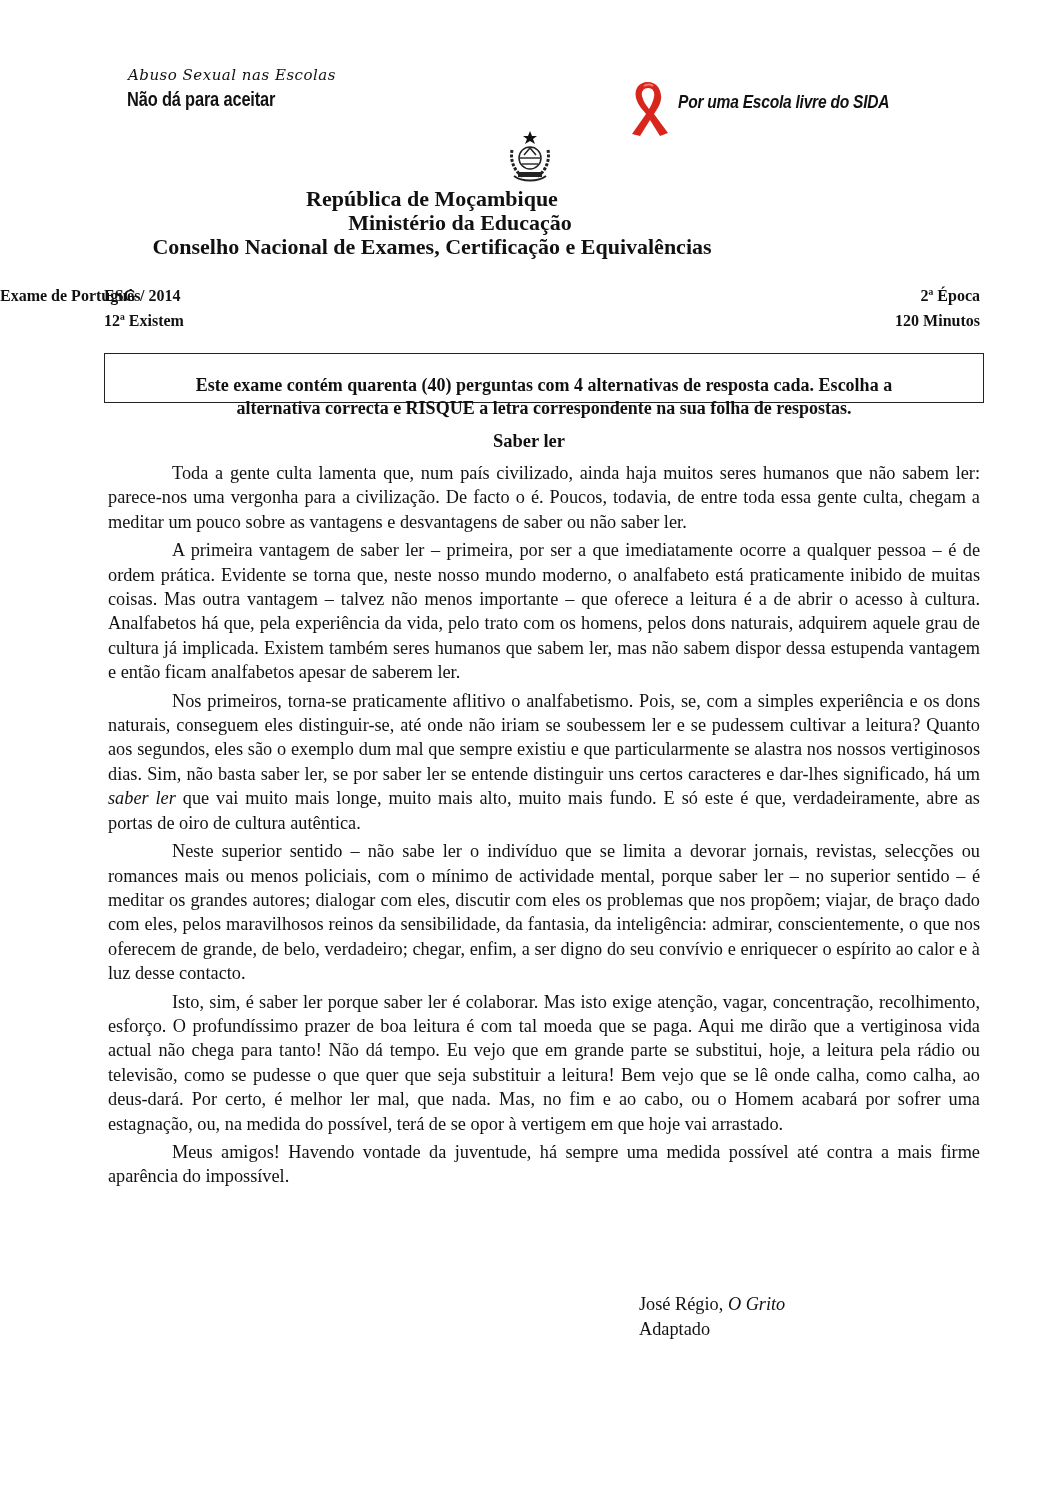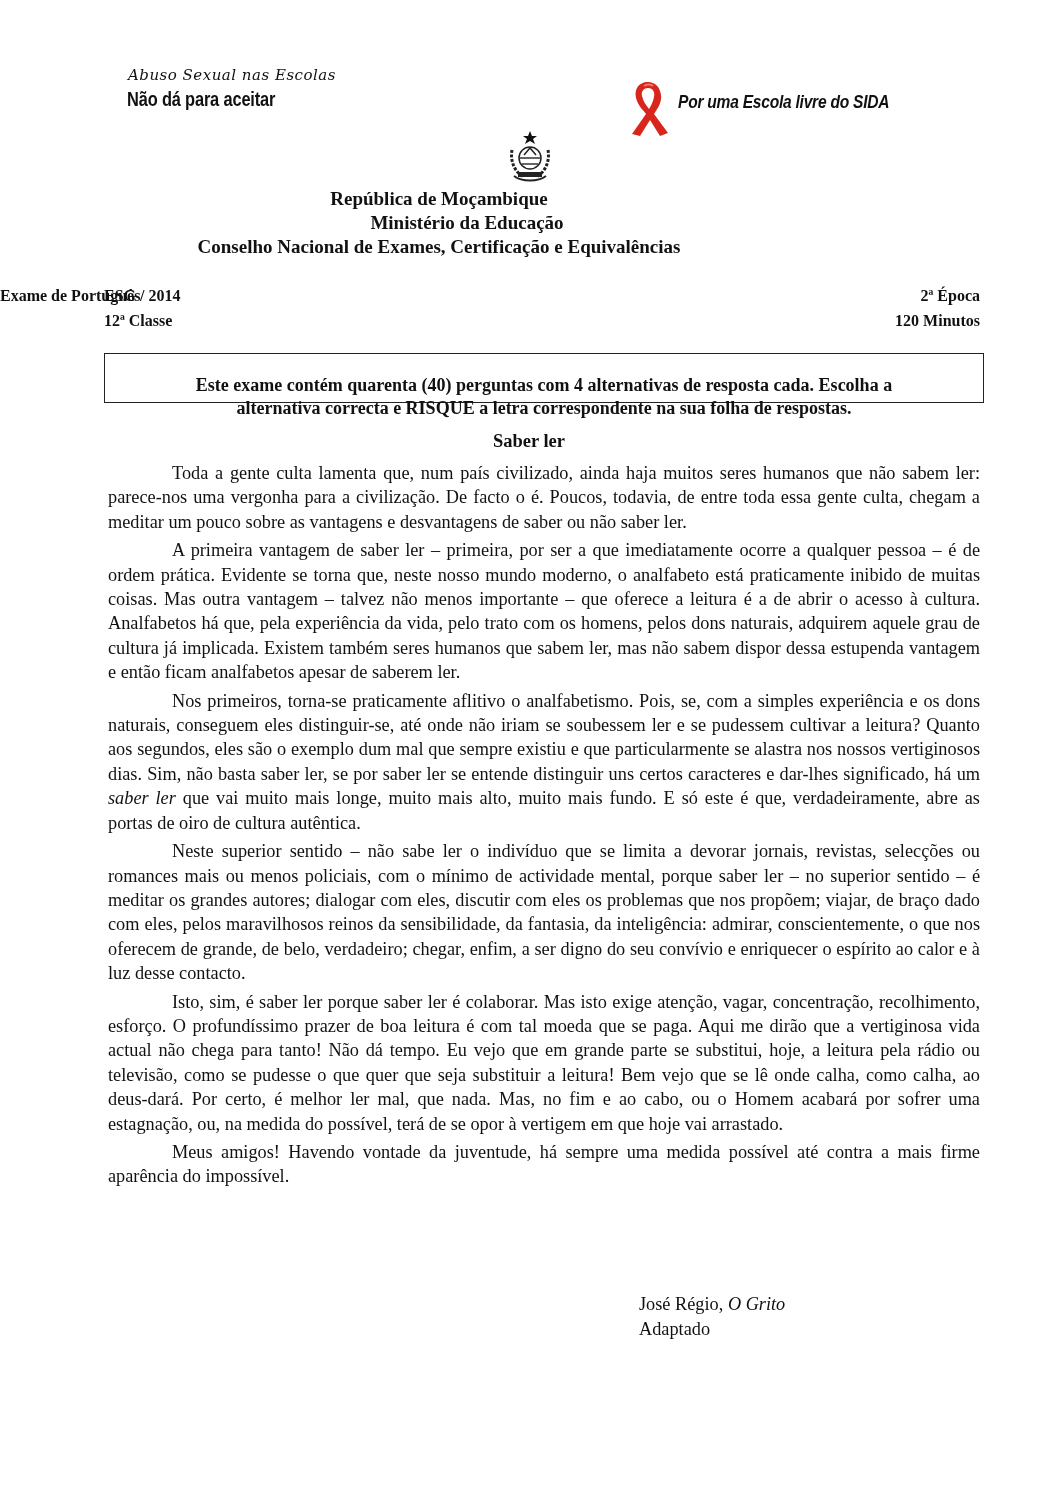--- a/index.html
+++ b/index.html
@@ -12,22 +12,22 @@
   .hdr-bold { position: absolute; left: 127px; top: 88px; font-family: "Liberation Sans", sans-serif;
               font-weight: bold; font-size: 20px; transform: scaleX(0.82); transform-origin: left top;
               letter-spacing: -0.2px; }
   .ribbon { position: absolute; left: 622px; top: 78px; width: 52px; height: 60px; }
   .hdr-right { position: absolute; left: 678px; top: 91px; font-family: "Liberation Sans", sans-serif;
                font-weight: bold; font-style: italic; font-size: 19px; transform: scaleX(0.82);
                transform-origin: left top; letter-spacing: -0.3px; }
 
   .emblem { position: absolute; left: 502px; top: 128px; width: 56px; height: 56px; }
 
-  .inst { position: absolute; left: 7px; width: 864px; text-align: center; font-weight: bold;
-          font-size: 19px; line-height: 22px; }
+  .inst { position: absolute; left: 0; width: 864px; text-align: center; font-weight: bold;
+          font-size: 22px; line-height: 22px; }
   .inst1 { top: 188px; }
   .inst2 { top: 212px; padding-left: 28px; }
   .inst3 { top: 236px; }
 
   .meta { position: absolute; font-weight: bold; font-size: 16px; line-height: 22px; }
   .m-esg { left: 104px; top: 285px; }
   .m-class { left: 104px; top: 310px; }
   .m-exam { left: 0; width: 923px; text-align: left; top: 285px; }
   .m-epoca { right: 78px; top: 285px; }
   .m-min { right: 78px; top: 310px; }
@@ -68,21 +68,21 @@
     <path d="M22 27 L28 20 L34 27" stroke="#222" stroke-width="1.5" fill="none"></path>
     <rect x="16" y="44" width="24" height="5" fill="#222"></rect>
     <path d="M12 48 C20 54 36 54 44 48" stroke="#222" stroke-width="2" fill="none"></path>
   </svg>
 
   <div class="inst inst1">República de Moçambique</div>
   <div class="inst inst2">Ministério da Educação</div>
   <div class="inst inst3">Conselho Nacional de Exames, Certificação e Equivalências</div>
 
   <div class="meta m-esg">ESG / 2014</div>
-  <div class="meta m-class">12ª Classe</div>
+  <div class="meta m-class">12ª Existem</div>
   <div class="meta m-exam">Exame de Português</div>
   <div class="meta m-epoca">2ª Época</div>
   <div class="meta m-min">120 Minutos</div>
 
   <div class="notice">
     <div>Este exame contém quarenta (40) perguntas com 4 alternativas de resposta cada. Escolha a</div>
     <div>alternativa correcta e RISQUE a letra correspondente na sua folha de respostas.</div>
   </div>
 
   <div class="title">Saber ler</div>

